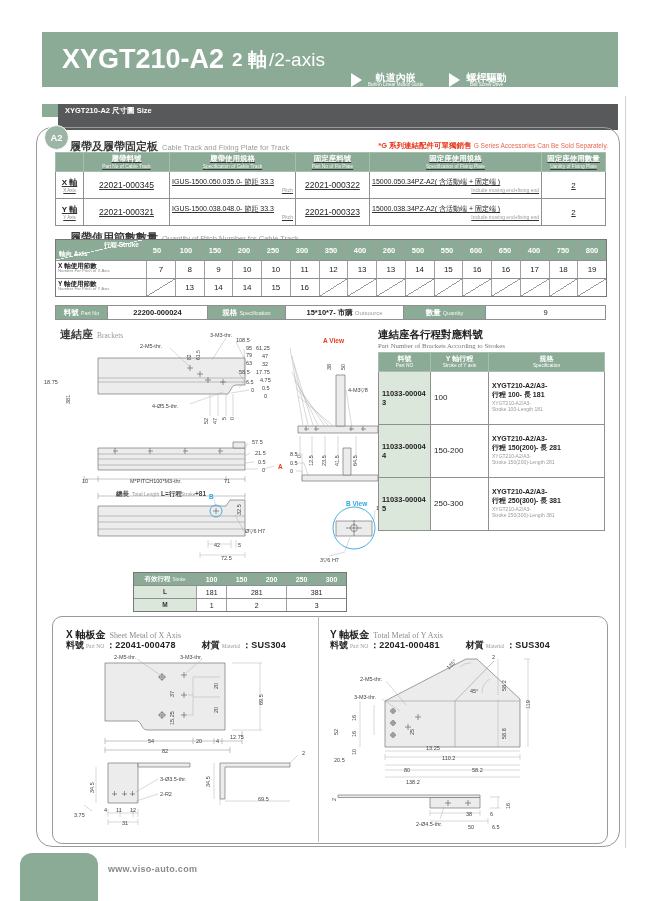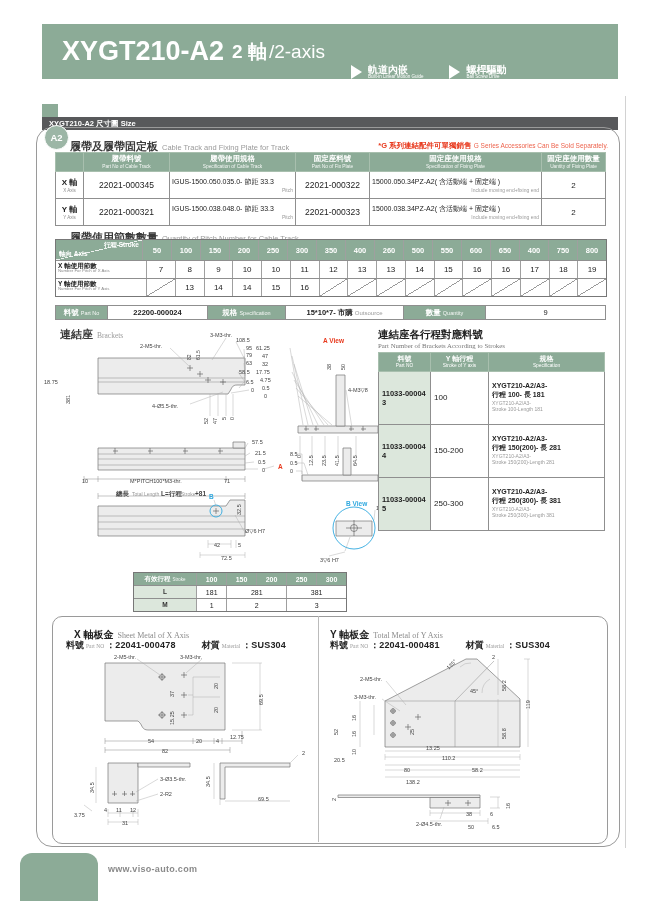--- a/index.html
+++ b/index.html
@@ -1,52 +1,52 @@
 <!DOCTYPE html>
 <html><head>
 <meta charset="utf-8">
 <style>
   html,body{margin:0;padding:0;background:#fff;}
   #page{position:relative;width:650px;height:901px;background:#fff;overflow:hidden;
         font-family:"Liberation Sans","DejaVu Sans",sans-serif;color:#333;}
   .abs{position:absolute;}
 
   
-  #band{left:42px;top:24px;width:576px;height:55px;display:flex;align-items:center;}
+  #band{left:42px;top:32px;width:576px;height:55px;display:flex;align-items:center;text-align:center;}
   #band .model{color:#fff;font-size:27px;font-weight:bold;letter-spacing:0;padding-left:20px;}
   #band .axis-cn{color:#fff;font-size:19px;font-weight:bold;margin-left:8px;}
   #band .axis-en{color:#fff;font-size:19px;font-weight:normal;margin-left:2px;}
   .badge{display:flex;align-items:center;margin-left:26px;margin-top:40px;}
   .tri{width:0;height:0;border-left:11px solid #fff;border-top:7px solid transparent;border-bottom:7px solid transparent;margin-right:6px;}
   .bt{display:flex;flex-direction:column;line-height:1.1;}
   .bcn{color:#fff;font-size:10px;font-weight:bold;}
   .ben{color:#fff;font-size:4.5px;}
 
   
-  #secbar{left:42px;top:104px;width:576px;height:26px;display:flex;flex-direction:column;}
+  #secbar{left:42px;top:104px;width:576px;height:26px;display:flex;}
   #secbar .sq{width:16px;height:13px;background:#8cab97;}
   #secbar .bar{flex:1;background:#58595b;color:#fff;font-size:7.5px;font-weight:bold;line-height:13px;padding-left:7px;}
 
   
   #box{left:36px;top:127px;width:582px;height:718px;border:1px solid #9a9a9a;border-radius:16px;}
   #a2badge{left:44px;top:125px;width:23px;height:23px;border-radius:50%;background:#9cb6a6;color:#fff;
            font-size:9.5px;font-weight:bold;text-align:center;line-height:23px;border:1px solid #fff;}
   #rightedge{left:625px;top:96px;width:1px;height:752px;background:#d2d2d2;}
 
   .sec-title{font-size:11px;font-weight:bold;color:#3a3a3a;}
   .sec-title .en{font-size:7.5px;font-weight:normal;color:#9a9a9a;margin-left:4px;}
   .serif{font-family:"Liberation Serif","DejaVu Serif",serif;}
 
   #t1title{left:70px;top:139px;}
   #t1note{left:0;top:141px;width:608px;text-align:right;font-size:7.5px;color:#e8391d;font-weight:bold;}
   #t1note .en{font-weight:normal;font-size:6.5px;opacity:.8;}
 
   
   table{border-collapse:collapse;}
-  #t1{left:55px;top:152px;width:550px;table-layout:fixed;border:1px solid #777;}
+  #t1{left:55px;top:152px;width:550px;table-layout:fixed;border:1px solid #777;text-decoration:underline;}
   #t1 th{background:#8cab97;color:#fff;font-weight:bold;font-size:7.5px;line-height:1.15;border:1px solid #a8bfae;padding:2px 0;}
   #t1 th .en{display:block;font-weight:normal;font-size:4.8px;opacity:.9;}
   #t1 td{border:1px solid #8f8f8f;text-align:center;font-size:8px;color:#222;height:24px;padding:1px 2px;}
   #t1 .axis{font-weight:bold;font-size:8px;margin-left:20px;}
   #t1 .axis .en{display:block;font-weight:normal;font-size:4.5px;color:#8a8a8a;}
   #t1 .spec{font-size:7px;text-align:left;}
   #t1 .spec .sub{display:block;text-align:right;color:#9a9a9a;font-size:5px;}
   #t1 .pn{font-size:8.5px;}
 
   #t2title{left:70px;top:230px;}
@@ -105,21 +105,21 @@
   #bptab .c1{background:#dce7dc;font-weight:bold;font-size:7.5px;color:#222;word-break:break-all;}
   #bptab .c2{font-size:8px;color:#222;}
   #bptab .l1{font-size:7px;font-weight:bold;color:#222;line-height:1.25;}
   #bptab .l2{font-size:5px;color:#9a9a9a;line-height:1.3;}
 
   
   #smbox{left:52px;top:616px;width:554px;height:226px;border:1px solid #9a9a9a;border-radius:10px;}
   #smdiv{left:318px;top:616px;width:1px;height:226px;background:#bbb;}
   .paneltitle .cn{font-size:10px;font-weight:bold;color:#222;}
   .paneltitle .en{font-size:8px;color:#8a8a8a;margin-left:4px;}
-  #sxtitle{left:74px;top:624px;}
+  #sxtitle{left:66px;top:624px;}
   #sytitle{left:330px;top:624px;}
   .pnline{font-size:9px;color:#222;}
   .pnline .lbl{font-weight:bold;}
   .pnline .len{font-size:5.5px;color:#9a9a9a;margin:0 2px;}
   .pnline .val{font-weight:bold;letter-spacing:.2px;}
   .pnline .gap{display:inline-block;width:26px;}
   #sxpn{left:66px;top:639px;}
   #sypn{left:330px;top:639px;}
 
   

